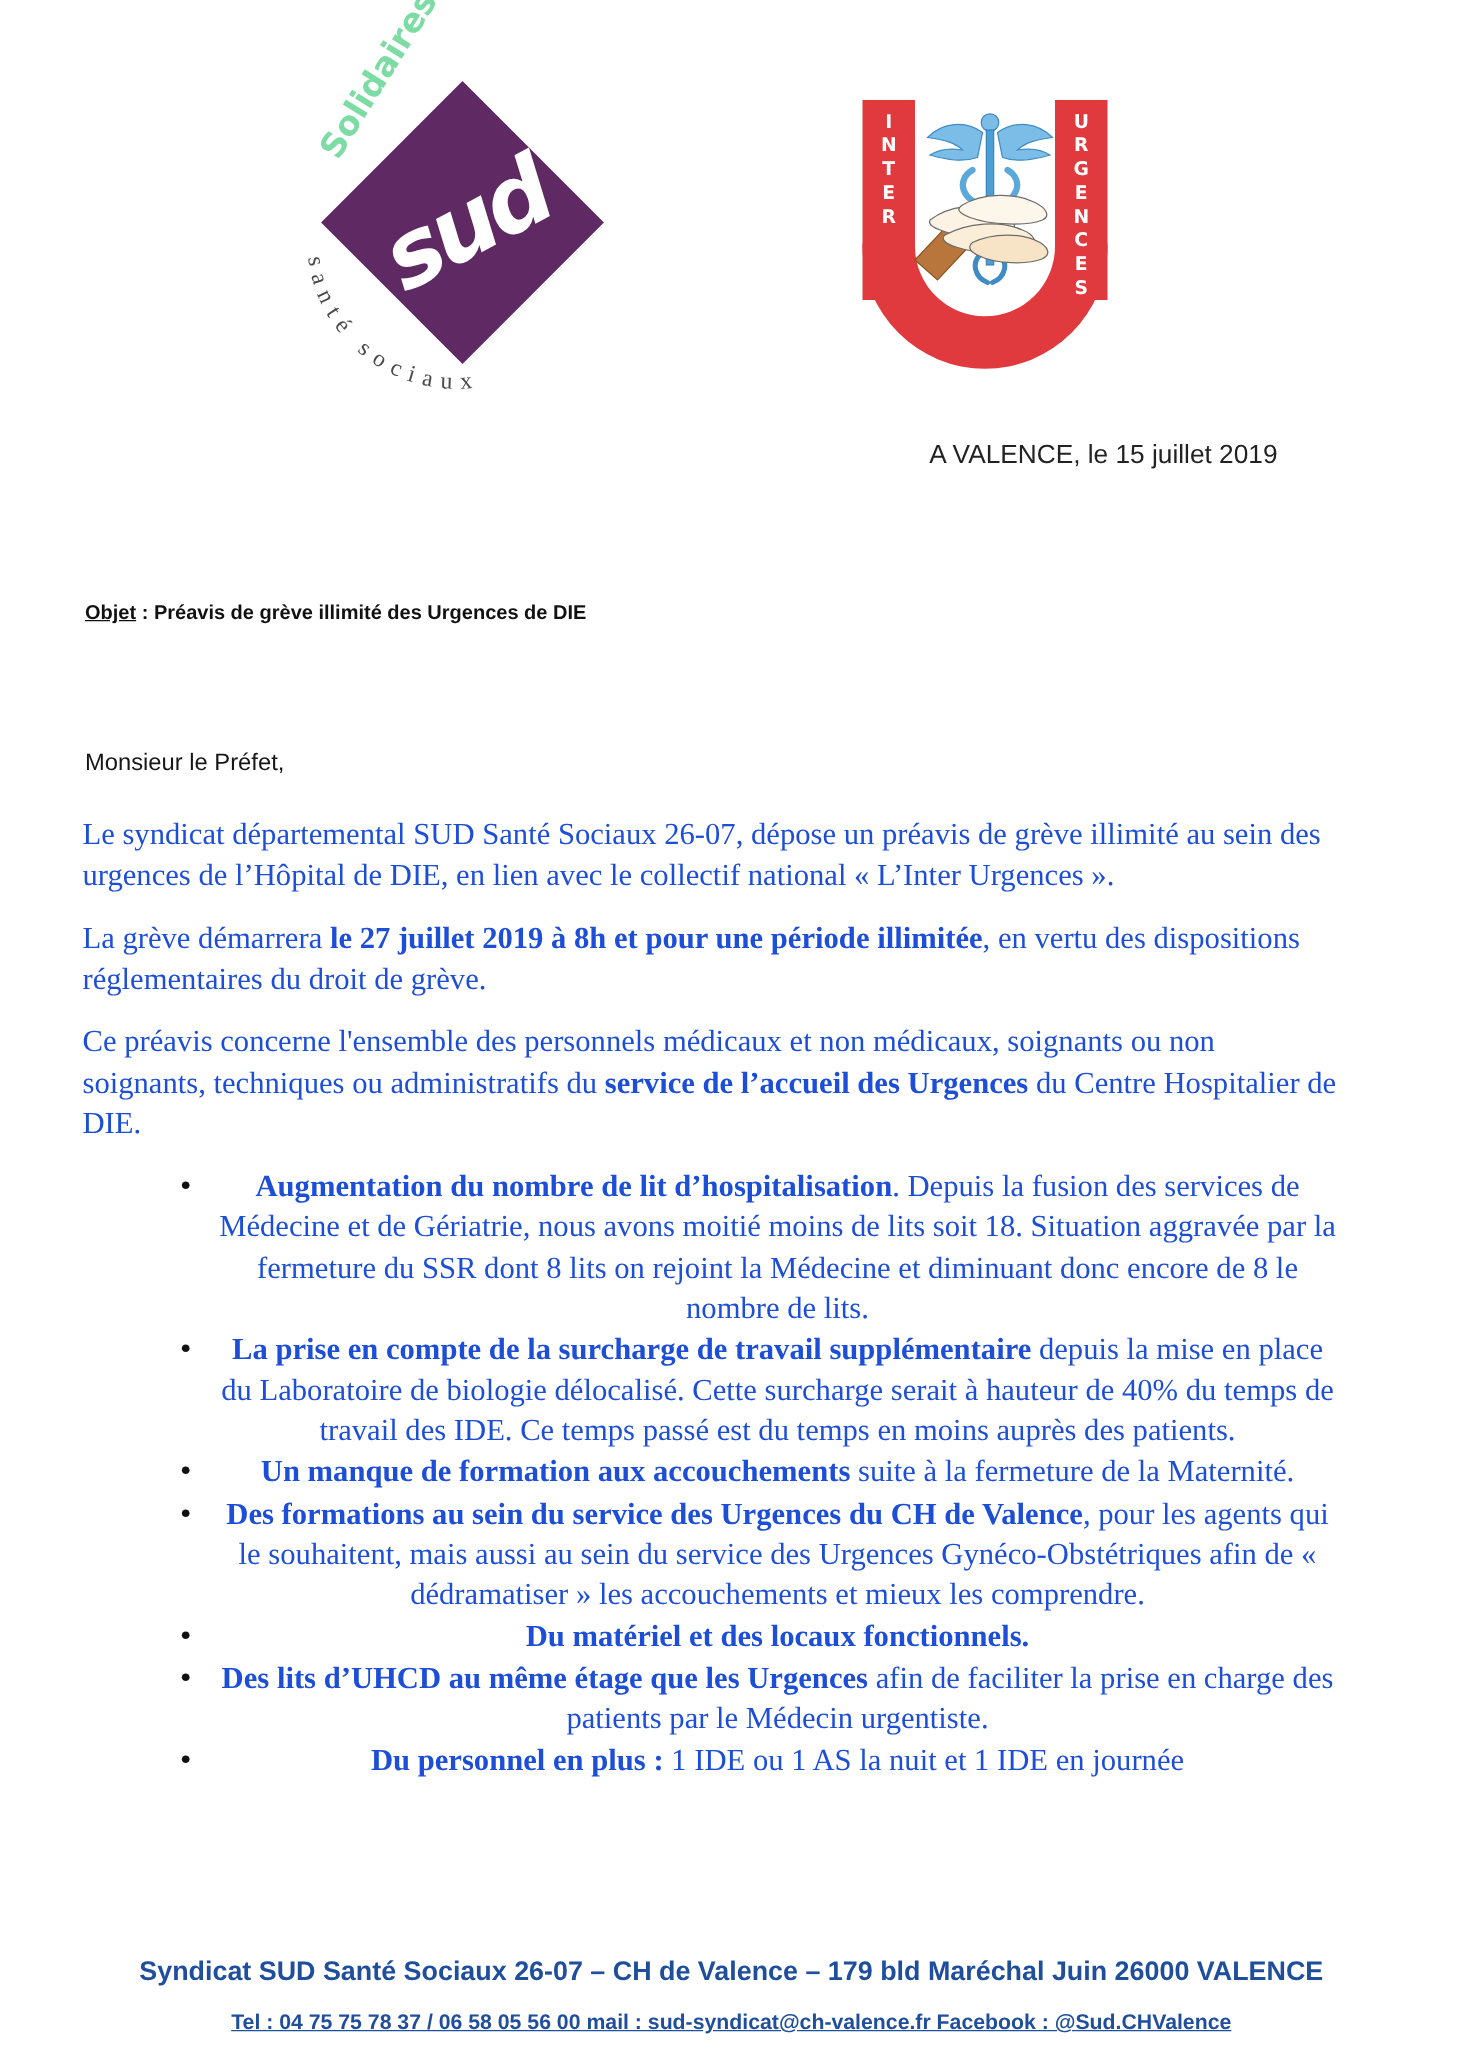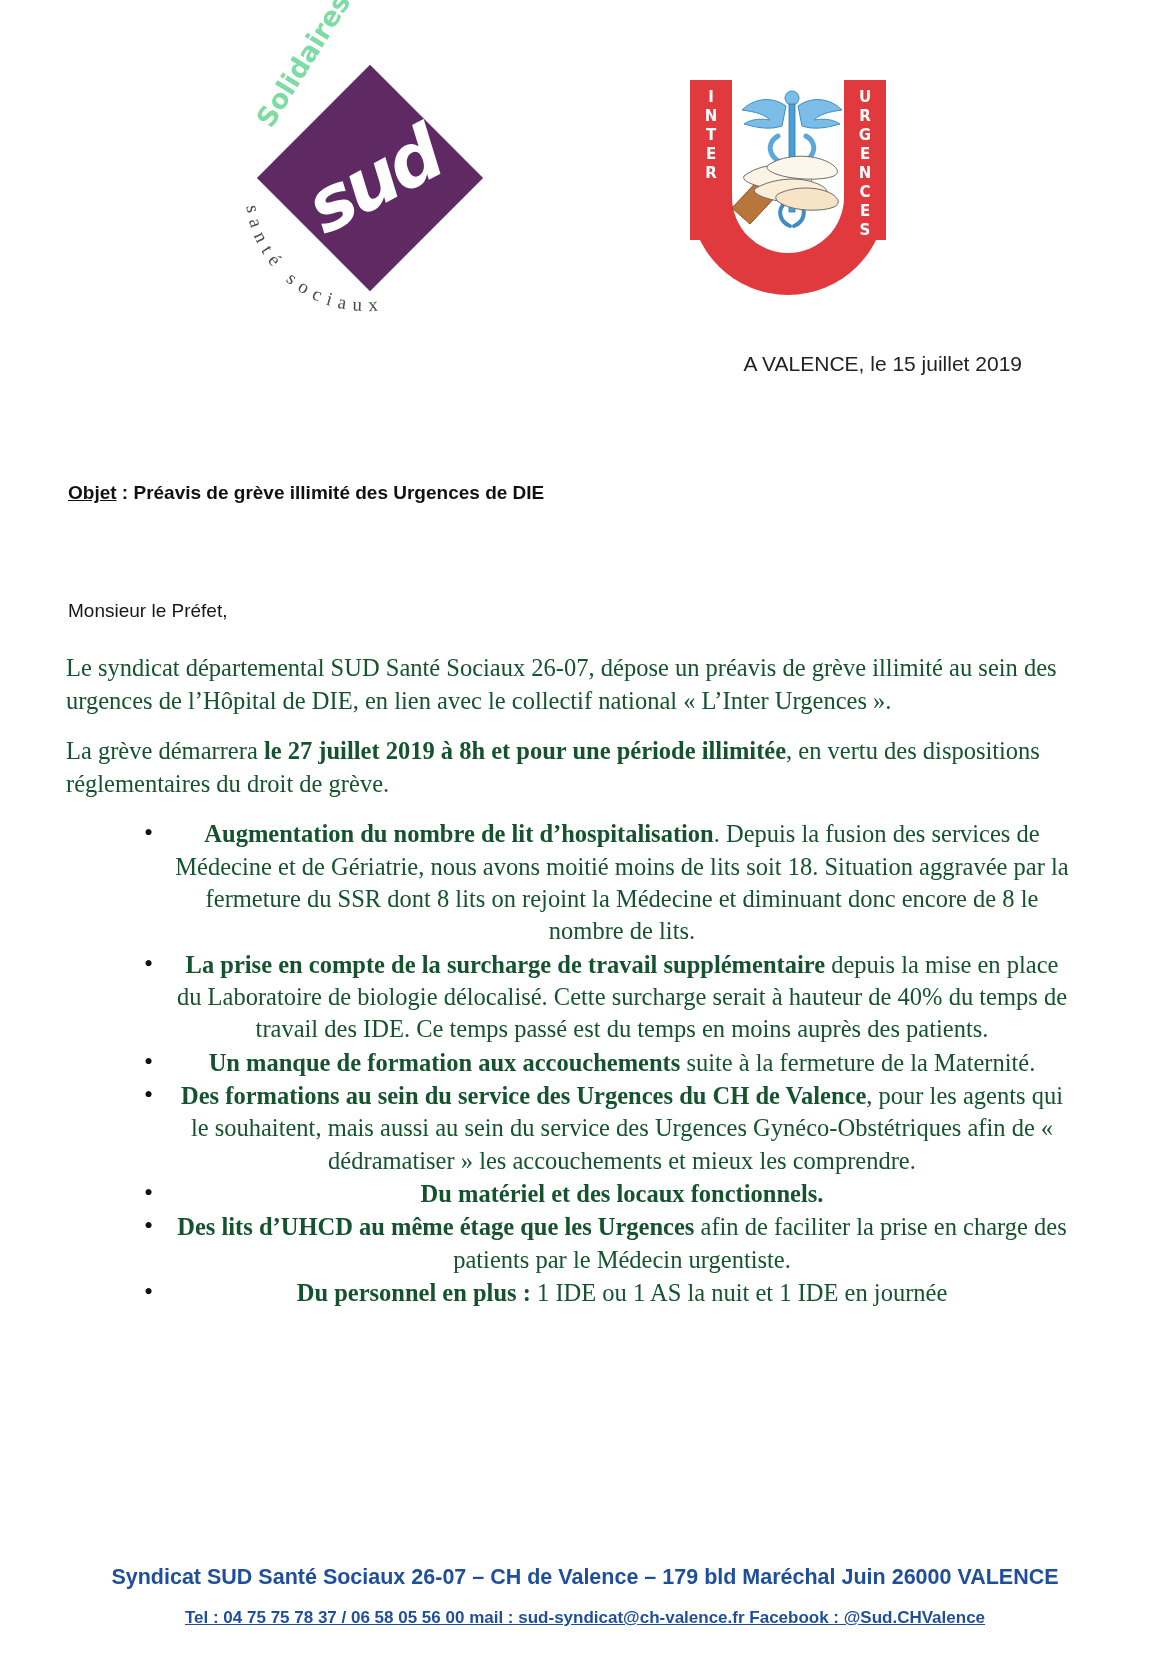--- a/index.html
+++ b/index.html
@@ -159,21 +159,21 @@
     white-space: nowrap;
   }
 
   
   .subject {
     position: absolute;
     left: 68px;
     top: 482px;
     font-family: "Liberation Sans", sans-serif;
     font-weight: bold;
-    font-size: 19px;
+    font-size: 16px;
     color: #111111;
     white-space: nowrap;
   }
   .subject .u { text-decoration: underline; }
 
   
   .salutation {
     position: absolute;
     left: 68px;
     top: 600px;
@@ -184,21 +184,21 @@
 
   
   .body-block {
     position: absolute;
     left: 66px;
     top: 652px;
     width: 1004px;
     font-family: "Liberation Serif", serif;
     font-size: 24.5px;
     line-height: 1.33;
-    color: #14532d;
+    color: #1d4ed8;
     text-align: left;
   }
   .body-block p {
     margin: 0 0 18px 0;
   }
   .b { font-weight: bold; }
   .u { text-decoration: underline; }
 
   .revend {
     margin: 4px 0 14px 0 !important;
@@ -324,20 +324,21 @@
   </div>
 
   <div class="salutation">Monsieur le Préfet,</div>
 
   <div class="body-block">
 
     <p><span>Le syndicat départemental SUD Santé Sociaux 26-07, dépose un préavis de grève illimité au sein des urgences de l’Hôpital de DIE, en lien avec le collectif national « L’Inter Urgences ».</span></p>
 
     <p><span>La grève démarrera </span><span class="b">le 27 juillet 2019 à 8h et pour une période illimitée</span><span>, en vertu des dispositions réglementaires du droit de grève.</span></p>
 
+    <p><span>Ce préavis concerne l'ensemble des personnels médicaux et non médicaux, soignants ou non soignants, techniques ou administratifs du </span><span class="b">service de l’accueil des Urgences</span><span> du Centre Hospitalier de DIE.</span></p>
 
 
     <ul class="claims">
       <li><span class="b">Augmentation du nombre de lit d’hospitalisation</span><span>. Depuis la fusion des services de Médecine et de Gériatrie, nous avons moitié moins de lits soit 18. Situation aggravée par la fermeture du SSR dont 8 lits on rejoint la Médecine et diminuant donc encore de 8 le nombre de lits.</span></li>
       <li><span class="b">La prise en compte de la surcharge de travail supplémentaire</span><span> depuis la mise en place du Laboratoire de biologie délocalisé. Cette surcharge serait à hauteur de 40% du temps de travail des IDE. Ce temps passé est du temps en moins auprès des patients.</span></li>
       <li><span class="b">Un manque de formation aux accouchements</span><span> suite à la fermeture de la Maternité.</span></li>
       <li><span class="b">Des formations au sein du service des Urgences du CH de Valence</span><span>, pour les agents qui le souhaitent, mais aussi au sein du service des Urgences Gynéco-Obstétriques afin de « dédramatiser » les accouchements et mieux les comprendre.</span></li>
       <li><span class="b">Du matériel et des locaux fonctionnels.</span><span></span></li>
       <li><span class="b">Des lits d’UHCD au même étage que les Urgences</span><span> afin de faciliter la prise en charge des patients par le Médecin urgentiste.</span></li>
       <li><span class="b">Du personnel en plus :</span><span> 1 IDE ou 1 AS la nuit et 1 IDE en journée</span></li>

